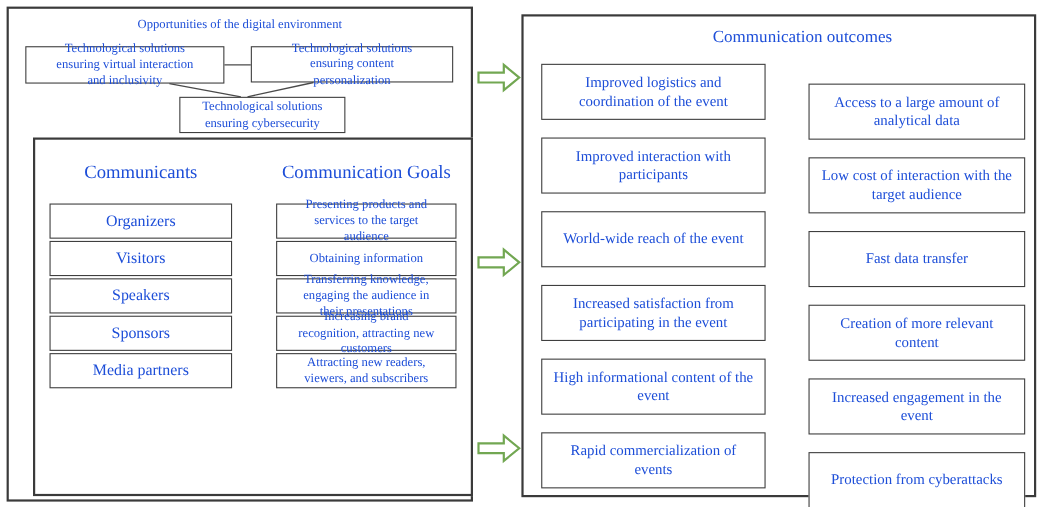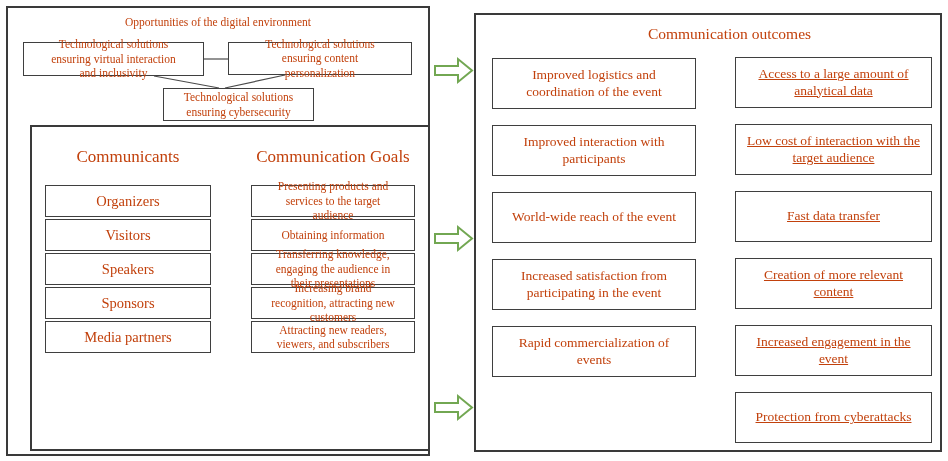--- a/index.html
+++ b/index.html
@@ -2,21 +2,21 @@
 <html><head>
 <meta charset="utf-8">
 <style>
   html, body { margin: 0; padding: 0; background: #ffffff; }
   .canvas {
     position: relative;
     width: 948px;
     height: 461px;
     background: #ffffff;
     font-family: "Liberation Serif", "DejaVu Serif", serif;
-    color: #c2410c;
+    color: #1d4ed8;
     overflow: hidden;
   }
   .panel {
     position: absolute;
     background: #ffffff;
     border: 2px solid #3a3a3a;
     box-sizing: border-box;
   }
   .left-panel  { left: 6px;   top: 6px;  width: 424px; height: 450px; }
   .right-panel { left: 474px; top: 13px; width: 468px; height: 439px; }
@@ -83,21 +83,21 @@
   .communicant-box { position: relative; width: 100%; height: 32px; font-size: 14.5px; }
   .goal-box        { position: relative; width: 100%; height: 32px; font-size: 11.5px; }
 
   .col-outcomes {
     position: absolute;
     display: flex;
     flex-direction: column;
     gap: 16px;
   }
   .col-outcomes-left  { left: 16px;  top: 43px; width: 204px; }
-  .col-outcomes-right { left: 259px; top: 42px; width: 197px; text-decoration: underline; }
+  .col-outcomes-right { left: 259px; top: 61px; width: 197px; }
   .outcome-box { position: relative; width: 100%; height: 51px; font-size: 13.5px; padding: 2px 10px; }
 
   .flow-arrow {
     position: absolute;
     left: 433px;
     width: 41px;
     height: 29px;
   }
   .arrow-1 { top: 56px; }
   .arrow-2 { top: 224px; }
@@ -161,20 +161,21 @@
   </svg>
 
   <section class="panel right-panel">
     <div class="panel-title right-title">Communication outcomes</div>
 
     <div class="col-outcomes col-outcomes-left">
       <div class="box outcome-box">Improved logistics and coordination of the event</div>
       <div class="box outcome-box">Improved interaction with participants</div>
       <div class="box outcome-box">World-wide reach of the event</div>
       <div class="box outcome-box">Increased satisfaction from participating in the event</div>
+      <div class="box outcome-box">High informational content of the event</div>
       <div class="box outcome-box">Rapid commercialization of events</div>
     </div>
 
     <div class="col-outcomes col-outcomes-right">
       <div class="box outcome-box">Access to a large amount of analytical data</div>
       <div class="box outcome-box">Low cost of interaction with the target audience</div>
       <div class="box outcome-box">Fast data transfer</div>
       <div class="box outcome-box">Creation of more relevant content</div>
       <div class="box outcome-box">Increased engagement in the event</div>
       <div class="box outcome-box">Protection from cyberattacks</div>

